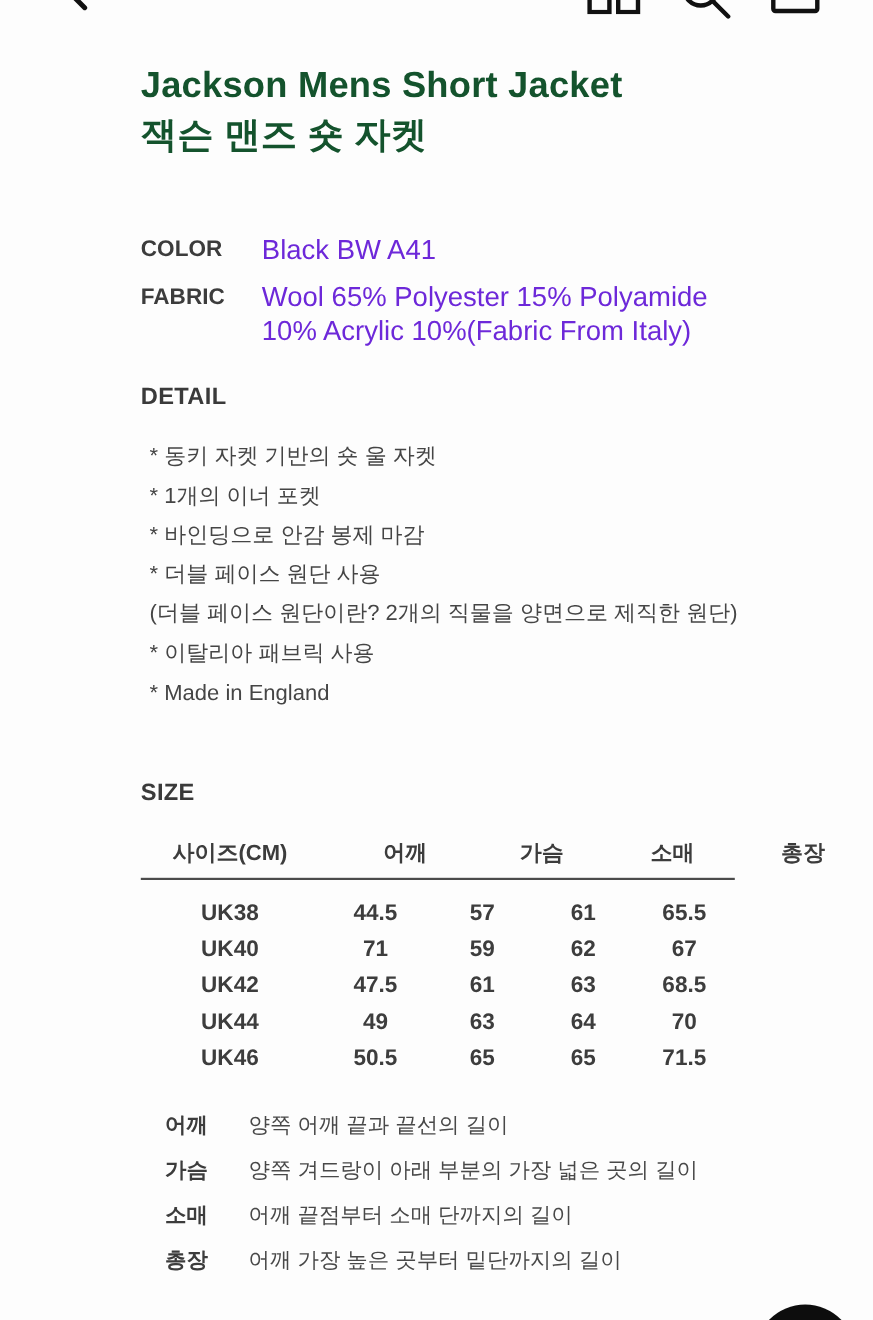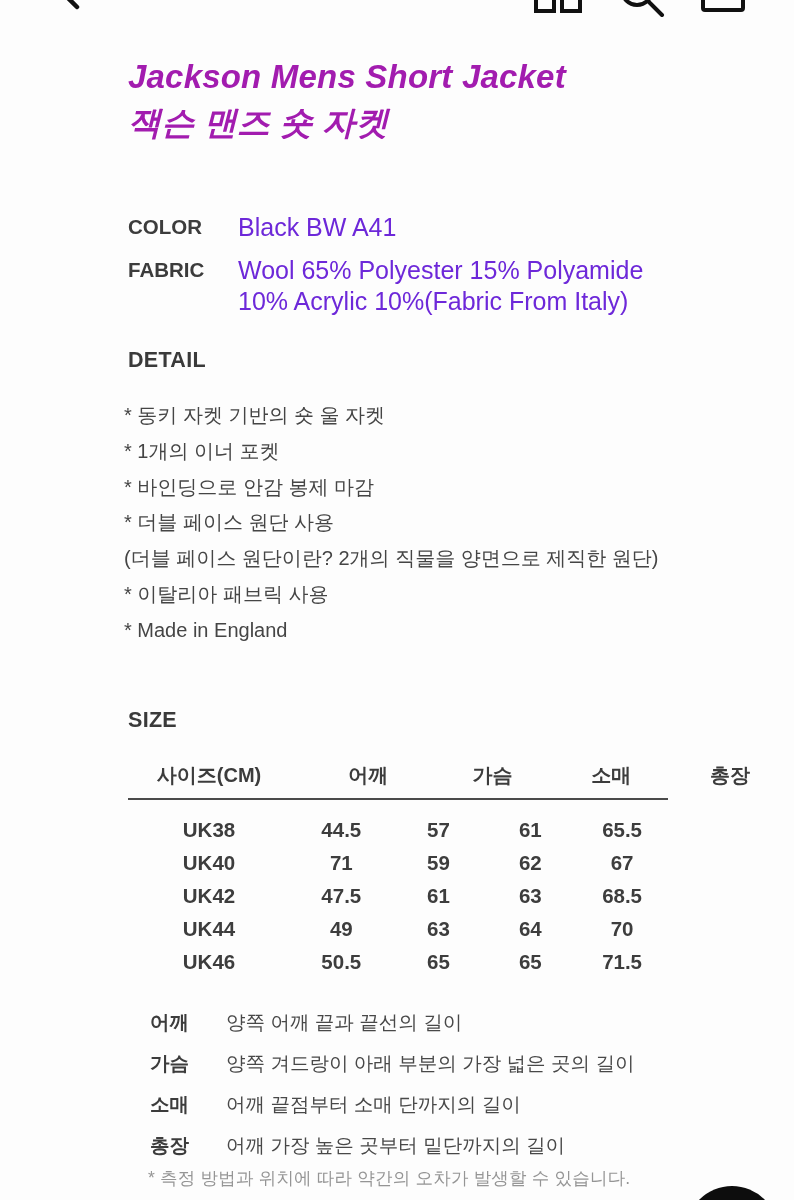--- a/index.html
+++ b/index.html
@@ -23,23 +23,22 @@
   .title-block {
     position: absolute;
     top: 54px;
     left: 128px;
     width: 580px;
   }
   .title-line {
     font-size: 33px;
     font-weight: bold;
     line-height: 46px;
-    color: #a21caf;
+    color: #14532d;
     letter-spacing: 0.2px;
-    font-style: italic;
   }
 
   
   .specs {
     position: absolute;
     top: 212px;
     left: 128px;
     width: 560px;
   }
   .spec-row {
@@ -67,21 +66,21 @@
     left: 128px;
     font-size: 21.5px;
     font-weight: bold;
     color: #3a3a3a;
     letter-spacing: 0.3px;
   }
   .detail-heading { top: 348px; }
   .detail-list {
     position: absolute;
     top: 398px;
-    left: 124px;
+    left: 136px;
     width: 610px;
   }
   .detail-line {
     font-size: 20px;
     color: #454545;
     line-height: 35.8px;
     white-space: nowrap;
   }
 
   
@@ -294,17 +293,16 @@
     <div class="measure-row">
       <div class="measure-label">소매</div>
       <div class="measure-desc">어깨 끝점부터 소매 단까지의 길이</div>
     </div>
     <div class="measure-row">
       <div class="measure-label">총장</div>
       <div class="measure-desc">어깨 가장 높은 곳부터 밑단까지의 길이</div>
     </div>
   </div>
 
-  <div class="footnote">* 측정 방법과 위치에 따라 약간의 오차가 발생할 수 있습니다.</div>
 
   <div class="fab"></div>
 
 </div>
 
 </body></html>

